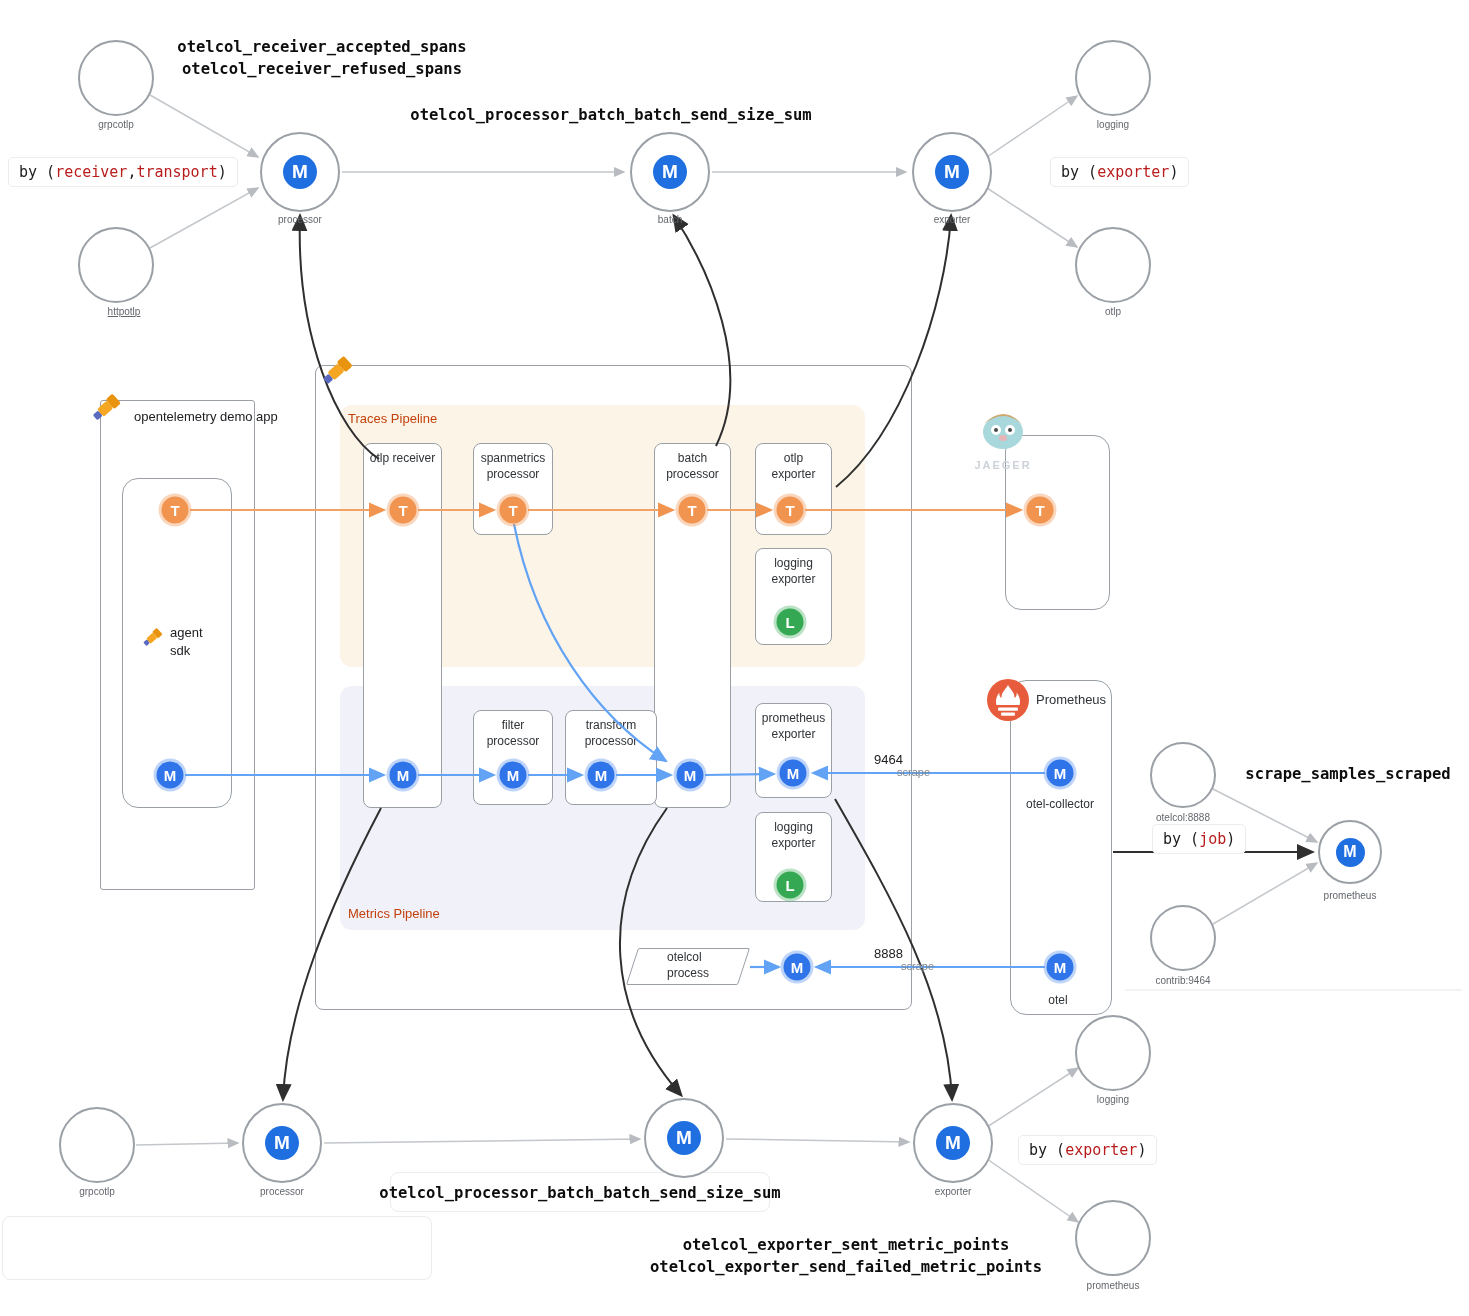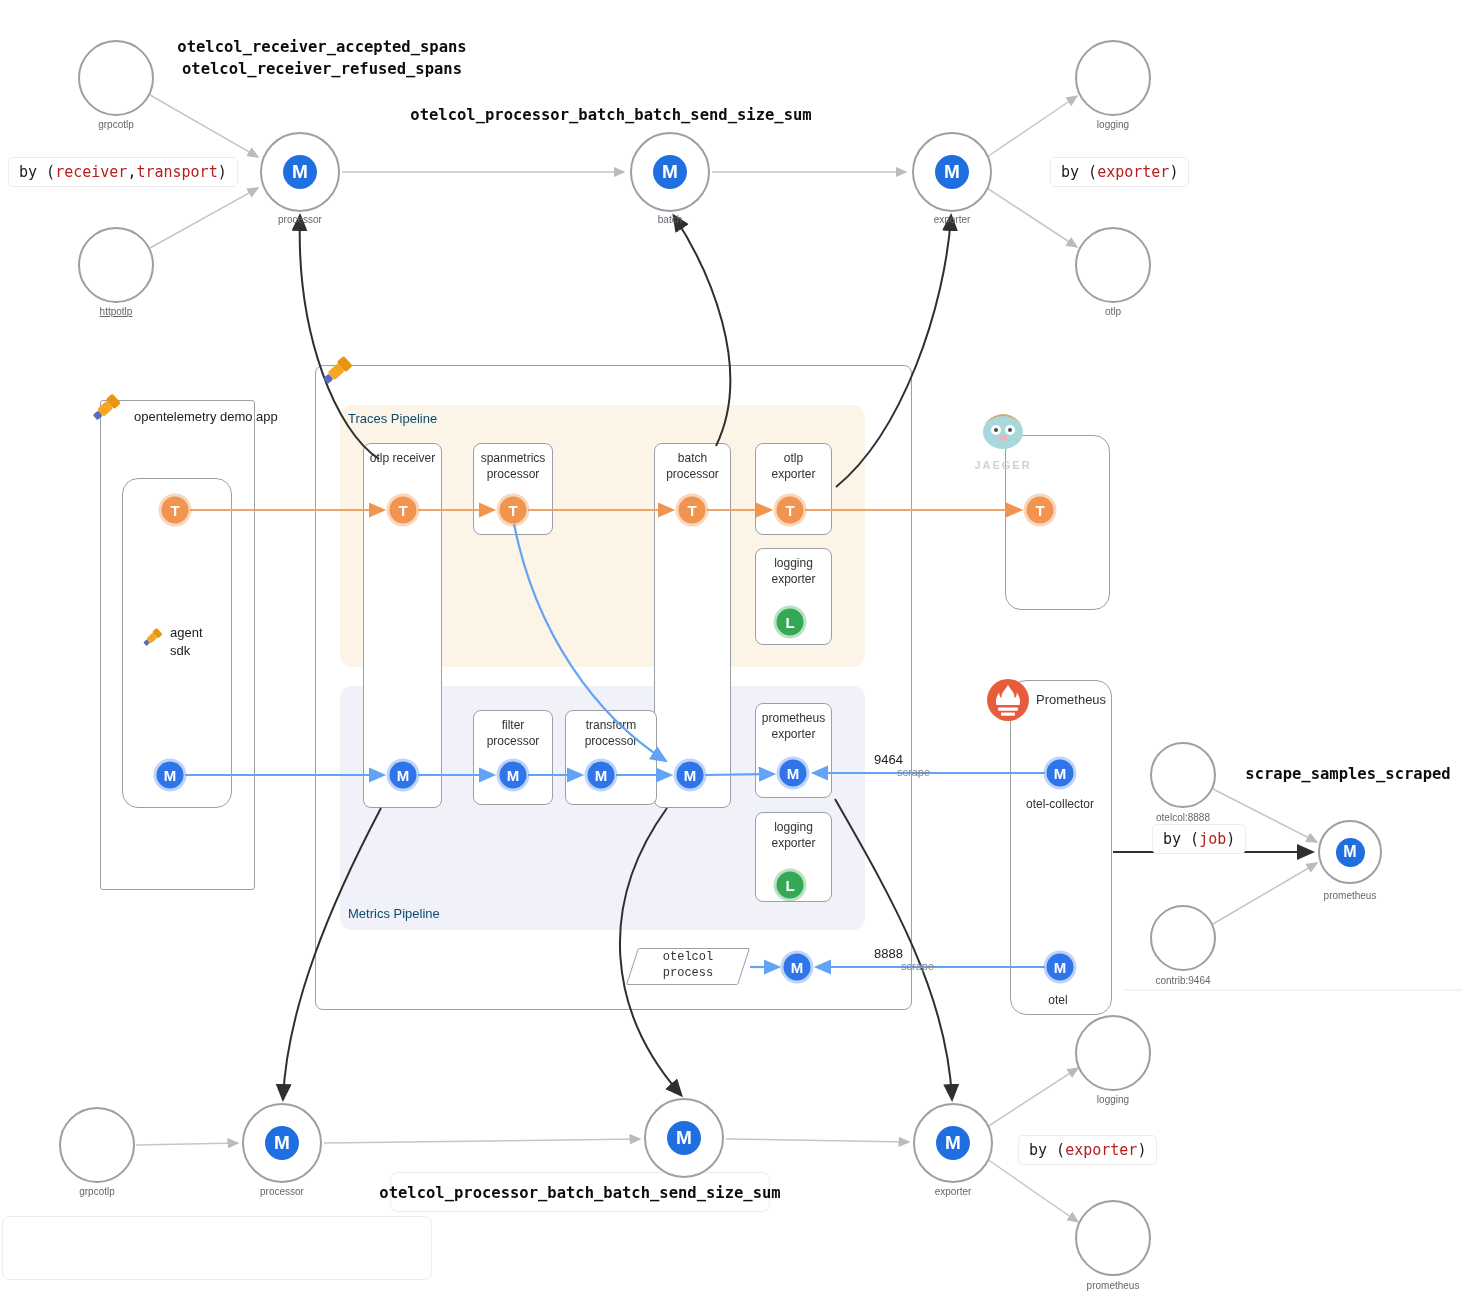--- a/index.html
+++ b/index.html
@@ -4,21 +4,21 @@
 <style>
   * { box-sizing: border-box; margin: 0; padding: 0; }
   body { background: #fff; font-family: "Liberation Sans", sans-serif; }
   .canvas { position: relative; width: 1469px; height: 1316px; background: #fff; overflow: hidden; }
   .abs { position: absolute; }
   .wires { position: absolute; left: 0; top: 0; z-index: 5; pointer-events: none; }
 
   
   .bigbox { position: absolute; background: #fff; border: 1px solid #9aa0a6; z-index: 1; }
   .area { position: absolute; border-radius: 12px; z-index: 2; }
-  .area-label { position: absolute; font-size: 13px; color: #0c4a6e; z-index: 3; }
+  .area-label { position: absolute; font-size: 13px; color: #c2410c; z-index: 3; }
 
   
   .comp { position: absolute; background: #fff; border: 1px solid #9aa0a6; border-radius: 8px; z-index: 3; }
   .clabel { padding-top: 7px; font-size: 12px; color: #2f3337; text-align: center; white-space: pre-line; line-height: 1.3; }
 
   
   .circle-node { position: absolute; background: #fff; border: 2px solid #9aa0a6; border-radius: 50%; transform: translate(-50%,-50%); z-index: 10; }
   .cn76 { width: 76px; height: 76px; }
   .cn66 { width: 66px; height: 66px; }
 
@@ -41,21 +41,21 @@
 
   .by-box { position: absolute; font-family: "DejaVu Sans Mono", "Liberation Mono", monospace; font-size: 15px; color: #1c1c1c; background: #fff; border: 1px solid #ececec; border-radius: 5px; padding: 5px 10px; white-space: nowrap; z-index: 10; }
   .by-box .g { color: #b91c1c; text-align: center; }
 
   .outline-box { position: absolute; background: #fff; border: 1px solid #ececec; border-radius: 8px; z-index: 6; }
 
   .port-label { position: absolute; font-size: 13px; color: #202124; z-index: 10; }
   .scrape-label { position: absolute; font-size: 11px; color: #80868b; z-index: 10; }
 
   .para { position: absolute; left: 632px; top: 948px; width: 112px; height: 37px; background: #fff; border: 1px solid #9aa0a6; transform: skewX(-18deg); border-radius: 2px; z-index: 3; }
-  .para-label { position: absolute; left: 688px; top: 950px; transform: translateX(-50%); font-size: 12px; color: #2f3337; text-align: left; white-space: pre-line; line-height: 1.3; z-index: 4; font-family: Liberation Mono, monospace; }
+  .para-label { position: absolute; left: 688px; top: 950px; transform: translateX(-50%); font-size: 12px; color: #2f3337; text-align: left; white-space: pre-line; line-height: 1.3; z-index: 4; }
 
   .pre { white-space: pre-line; }
 </style>
 </head>
 <body>
 
 <div class="canvas">
 
   <div class="bigbox" style="left:100px; top:400px; width:155px; height:490px; border-radius:3px;"></div>
   <div class="abs" style="left:134px; top:408px; font-size:13px; color:#202124; line-height:1.35; z-index:3;">opentelemetry
@@ -174,21 +174,21 @@
     </g>
     <path d="M1125,990 L1462,990" stroke="#e4e6e9" stroke-width="1" fill="none"></path>
   </svg>
 
   <div class="outline-box" style="left:390px; top:1172px; width:380px; height:40px;"></div>
   <div class="outline-box" style="left:2px; top:1216px; width:430px; height:64px;"></div>
 
   <div class="circle-node cn76" style="left:116px; top:78px;"></div>
   <div class="node-label" style="left:116px; top:119px;">grpcotlp</div>
   <div class="circle-node cn76" style="left:116px; top:265px;"></div>
-  <div class="node-label" style="left:116px; top:306px;text-decoration:underline;">httpotlp</div>
+  <div class="node-label" style="left:124px; top:306px;text-decoration:underline;">httpotlp</div>
 
   <div class="by-box" style="left:8px; top:157px;"><span>by (</span><span class="g">receiver</span><span>,</span><span class="g">transport</span><span>)</span></div>
 
   <div class="metric-text" style="left:322px; top:36px;">otelcol_receiver_accepted_spans
 otelcol_receiver_refused_spans</div>
   <div class="metric-text" style="left:611px; top:104px;">otelcol_processor_batch_batch_send_size_sum</div>
 
   <div class="mnode" style="left:300px; top:172px;">
       <div class="core">M</div>
     </div>
@@ -315,14 +315,16 @@
 
   <div class="metric-text" style="left:580px; top:1182px;">otelcol_processor_batch_batch_send_size_sum</div>
 
   <div class="by-box" style="left:1018px; top:1135px;"><span>by (</span><span class="g">exporter</span><span>)</span></div>
 
   <div class="circle-node cn76" style="left:1113px; top:1053px;"></div>
   <div class="node-label" style="left:1113px; top:1094px;">logging</div>
   <div class="circle-node cn76" style="left:1113px; top:1238px;"></div>
   <div class="node-label" style="left:1113px; top:1280px;">prometheus</div>
 
+  <div class="metric-text" style="left:846px; top:1234px;">otelcol_exporter_sent_metric_points
+otelcol_exporter_send_failed_metric_points</div>
 
 </div>
 
 </body></html>

